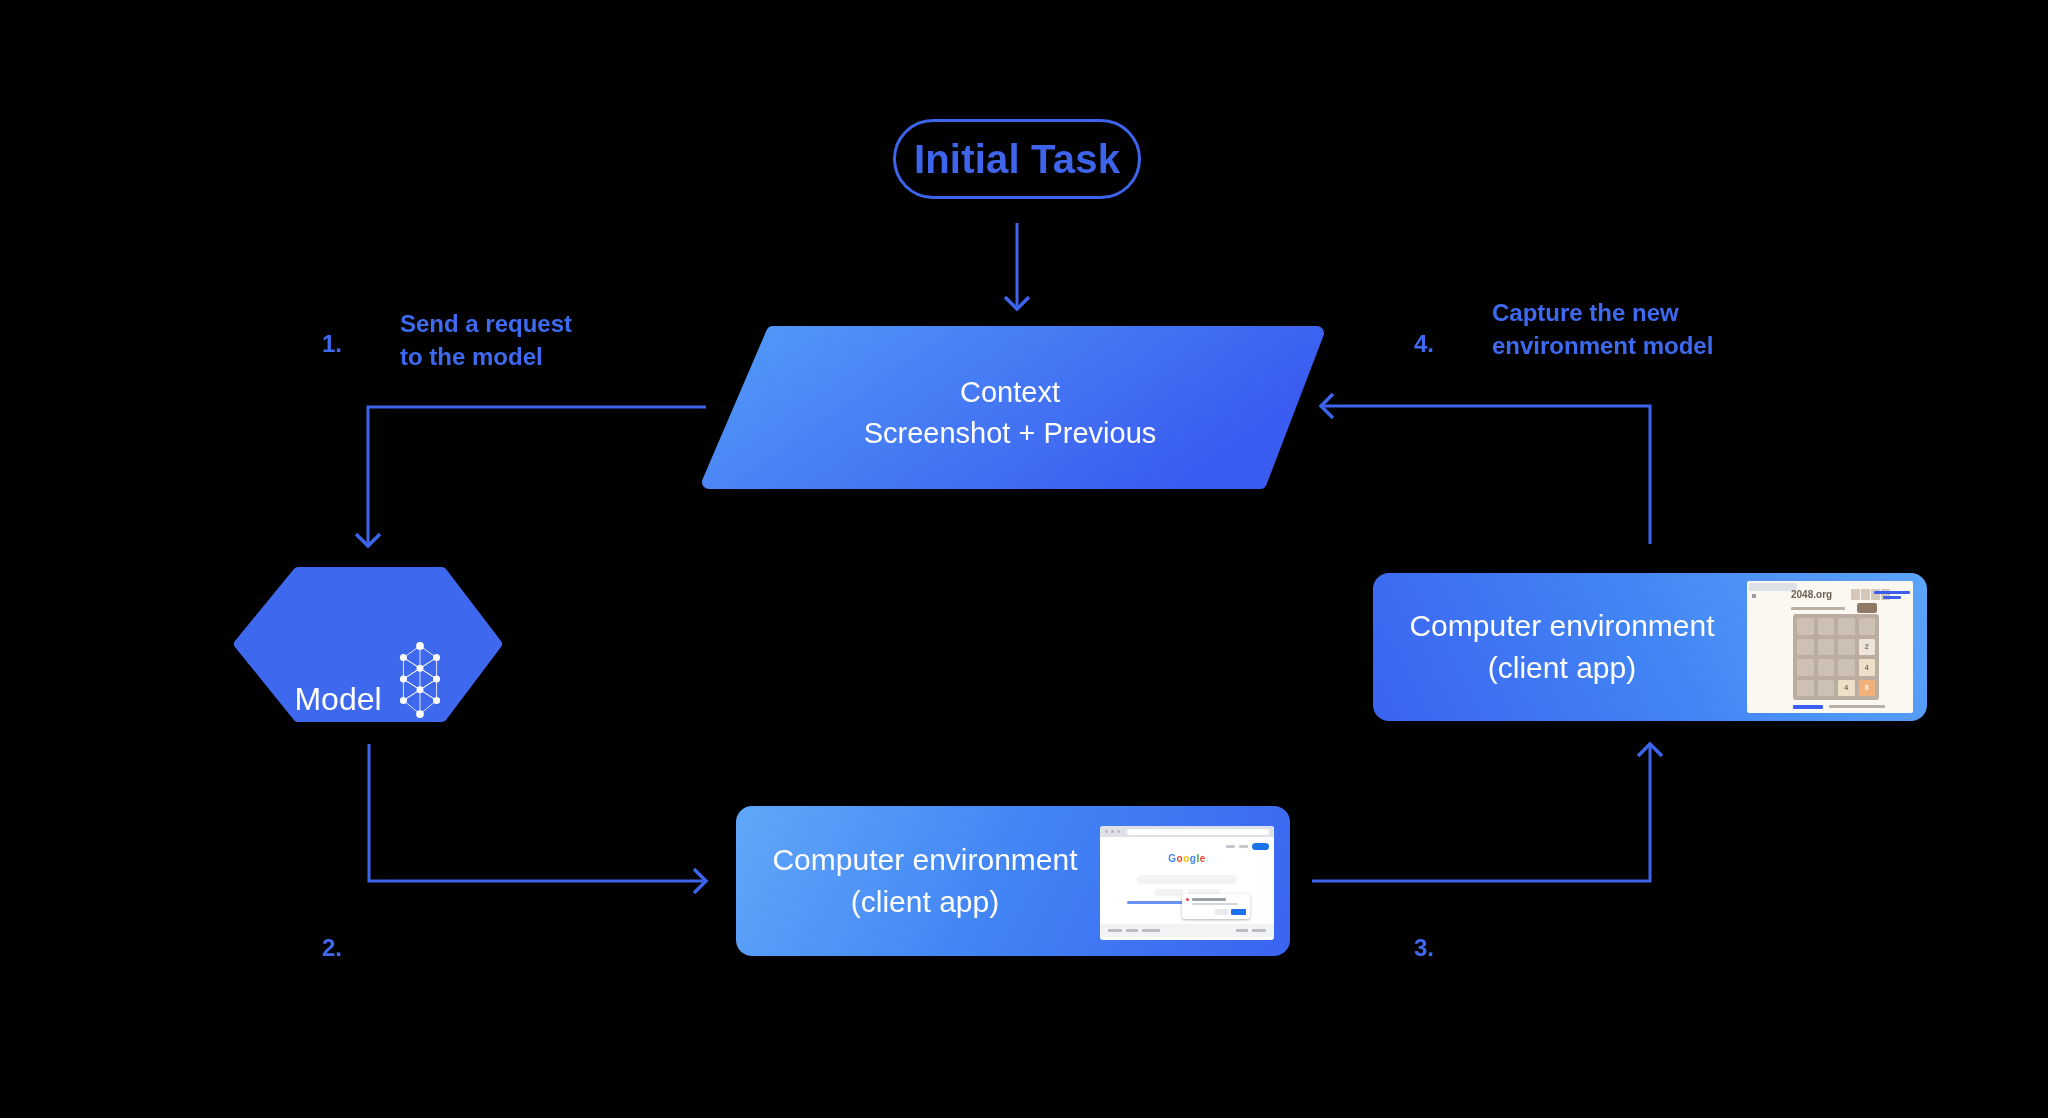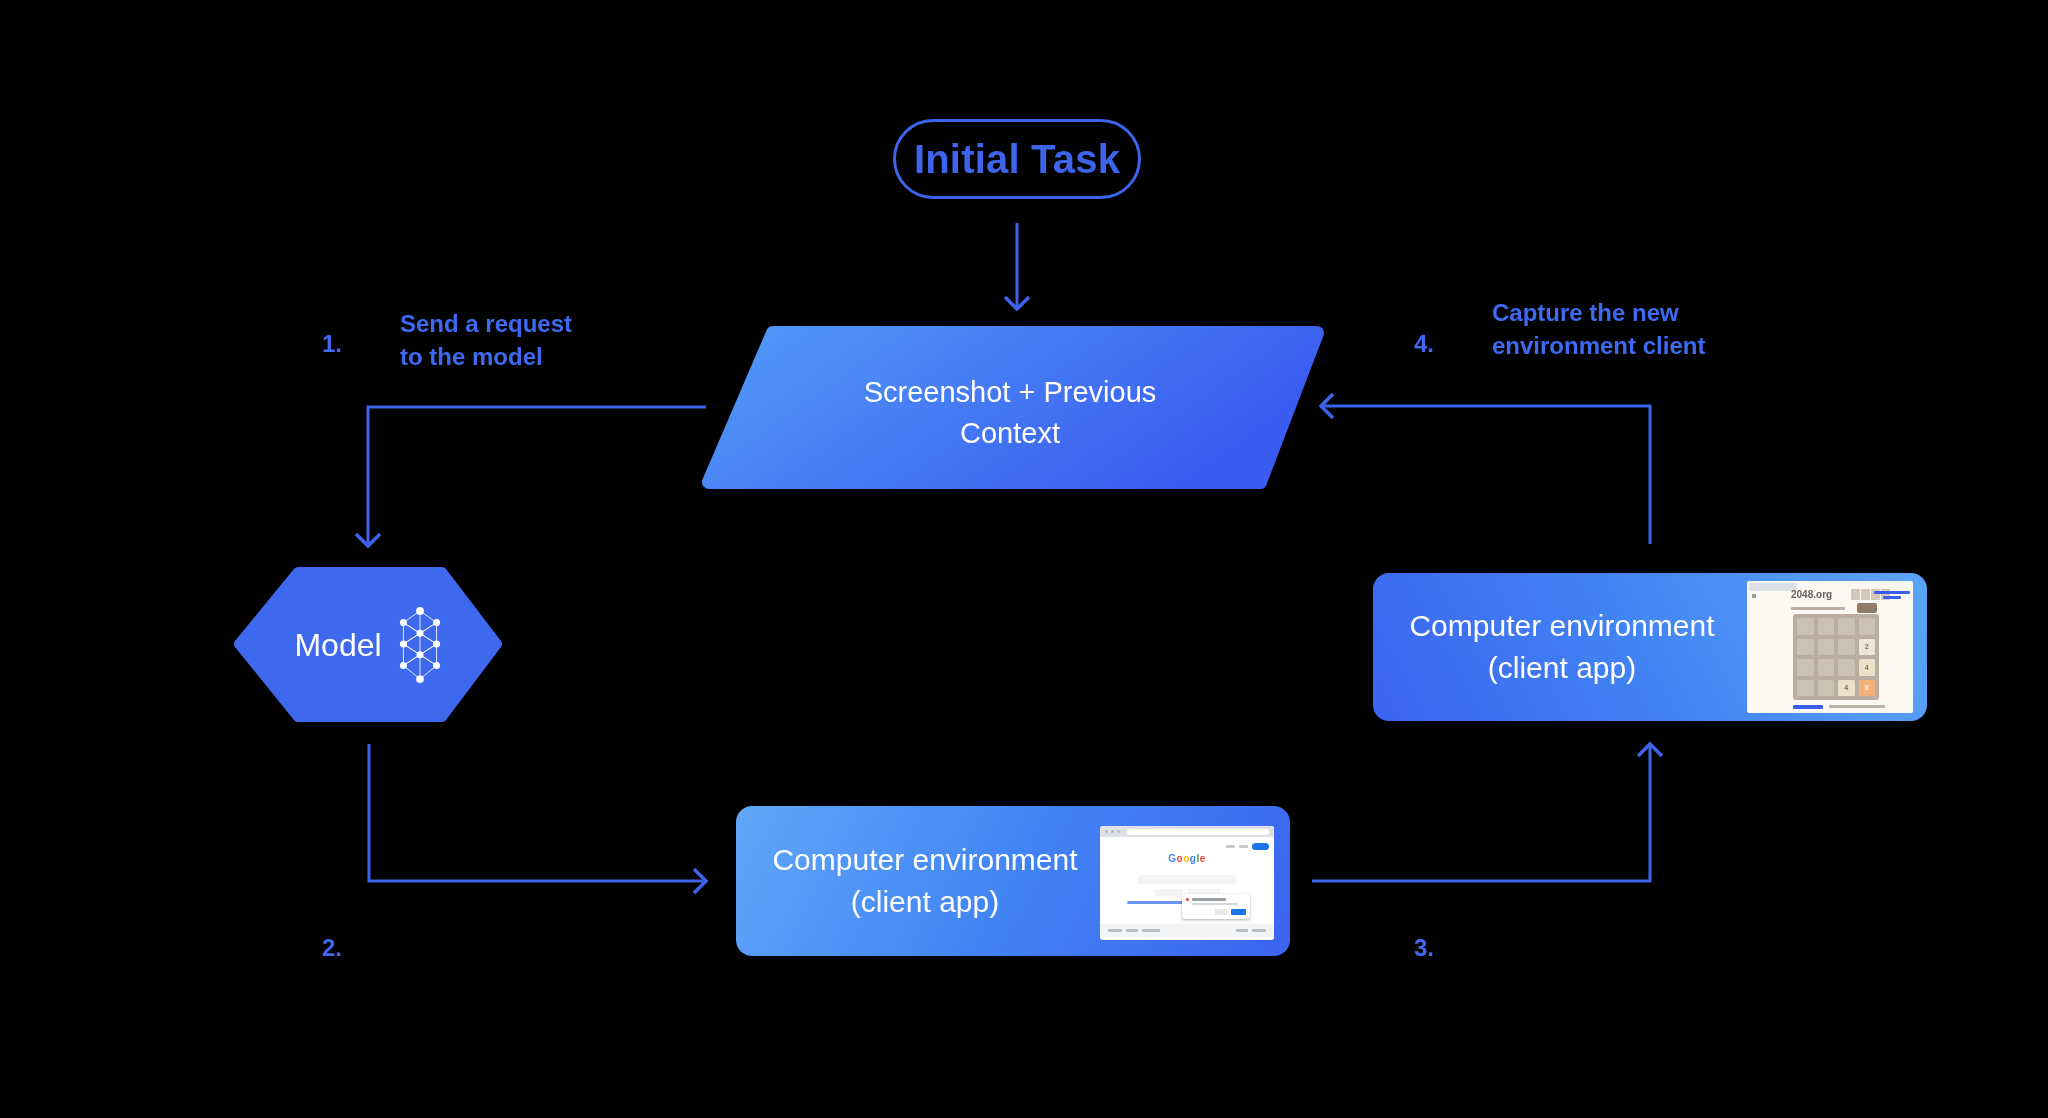--- a/index.html
+++ b/index.html
@@ -11,21 +11,21 @@
   .pill{position:absolute;left:893px;top:119px;width:248px;height:80px;box-sizing:border-box;
         border:3px solid #3D64EC;border-radius:44px;display:flex;align-items:center;justify-content:center;}
   .pill span{color:#3E64EB;font-size:40px;font-weight:700;letter-spacing:.2px;}
 
   
   .context-text{position:absolute;left:760px;top:372px;width:500px;text-align:center;
         color:#fff;font-size:29px;line-height:41px;font-weight:400;}
 
   
   .model-content{position:absolute;left:239px;top:572px;width:258px;height:146px;
-        display:flex;align-items:center;justify-content:center;gap:16px;}
+        display:flex;align-items:flex-end;justify-content:center;gap:16px;}
   .model-content .label{color:#fff;font-size:32px;font-weight:400;}
 
   
   .step-num{position:absolute;color:#3E6AF1;font-size:24px;font-weight:600;}
   .step-text{position:absolute;color:#3E6AF1;font-size:24px;line-height:33px;font-weight:600;}
 
   
   .env-box{position:absolute;border-radius:16px;}
   .env-bottom{left:736px;top:806px;width:554px;height:150px;
         background:linear-gradient(118deg,#60A7F9 0%,#4285F4 48%,#3B63F1 100%);}
@@ -120,22 +120,22 @@
     <polygon points="773,333 1317,333 1260,482 709,482" fill="url(#gradPara)" stroke="url(#gradPara)" stroke-width="14" stroke-linejoin="round"></polygon>
 
     <polygon points="239,644 298,572 442,572 497,644 442,717 298,717" fill="#3E69EE" stroke="#3E69EE" stroke-width="10" stroke-linejoin="round"></polygon>
   </svg>
 
   <div class="pill">
     <span>Initial Task</span>
   </div>
 
   <div class="context-text">
+    <div>Context</div>
     <div>Screenshot + Previous</div>
-    <div>Context</div>
   </div>
 
   <div class="model-content">
     <span class="label">Model</span>
     <svg width="44" height="76" viewBox="0 0 44 78">
       <g stroke="#fff" stroke-width="0.9" opacity="0.95">
         <path d="M22 4 L5 16 M22 4 L39 16 M22 4 L22 27 M5 16 L22 27 M39 16 L22 27 M5 16 L5 38 M39 16 L39 38
                  M5 16 L39 38 M39 16 L5 38 M22 27 L5 38 M22 27 L39 38 M22 27 L22 49 M5 38 L22 49 M39 38 L22 49
                  M5 38 L5 60 M39 38 L39 60 M5 38 L39 60 M39 38 L5 60 M22 49 L5 60 M22 49 L39 60 M22 49 L22 74
                  M5 60 L22 74 M39 60 L22 74"></path>
@@ -161,21 +161,21 @@
     <div>to the model</div>
   </div>
 
   <div class="step-num" style="left:322px;top:934px">2.</div>
 
   <div class="step-num" style="left:1414px;top:934px">3.</div>
 
   <div class="step-num" style="left:1414px;top:330px">4.</div>
   <div class="step-text" style="left:1492px;top:296px">
     <div>Capture the new</div>
-    <div>environment client</div>
+    <div>environment model</div>
   </div>
 
   <div class="env-box env-bottom">
     <div class="env-text">
       <div>Computer environment</div>
       <div>(client app)</div>
     </div>
     <div class="thumb-google">
       <div class="tg-inner">
         <div class="tg-bar">

